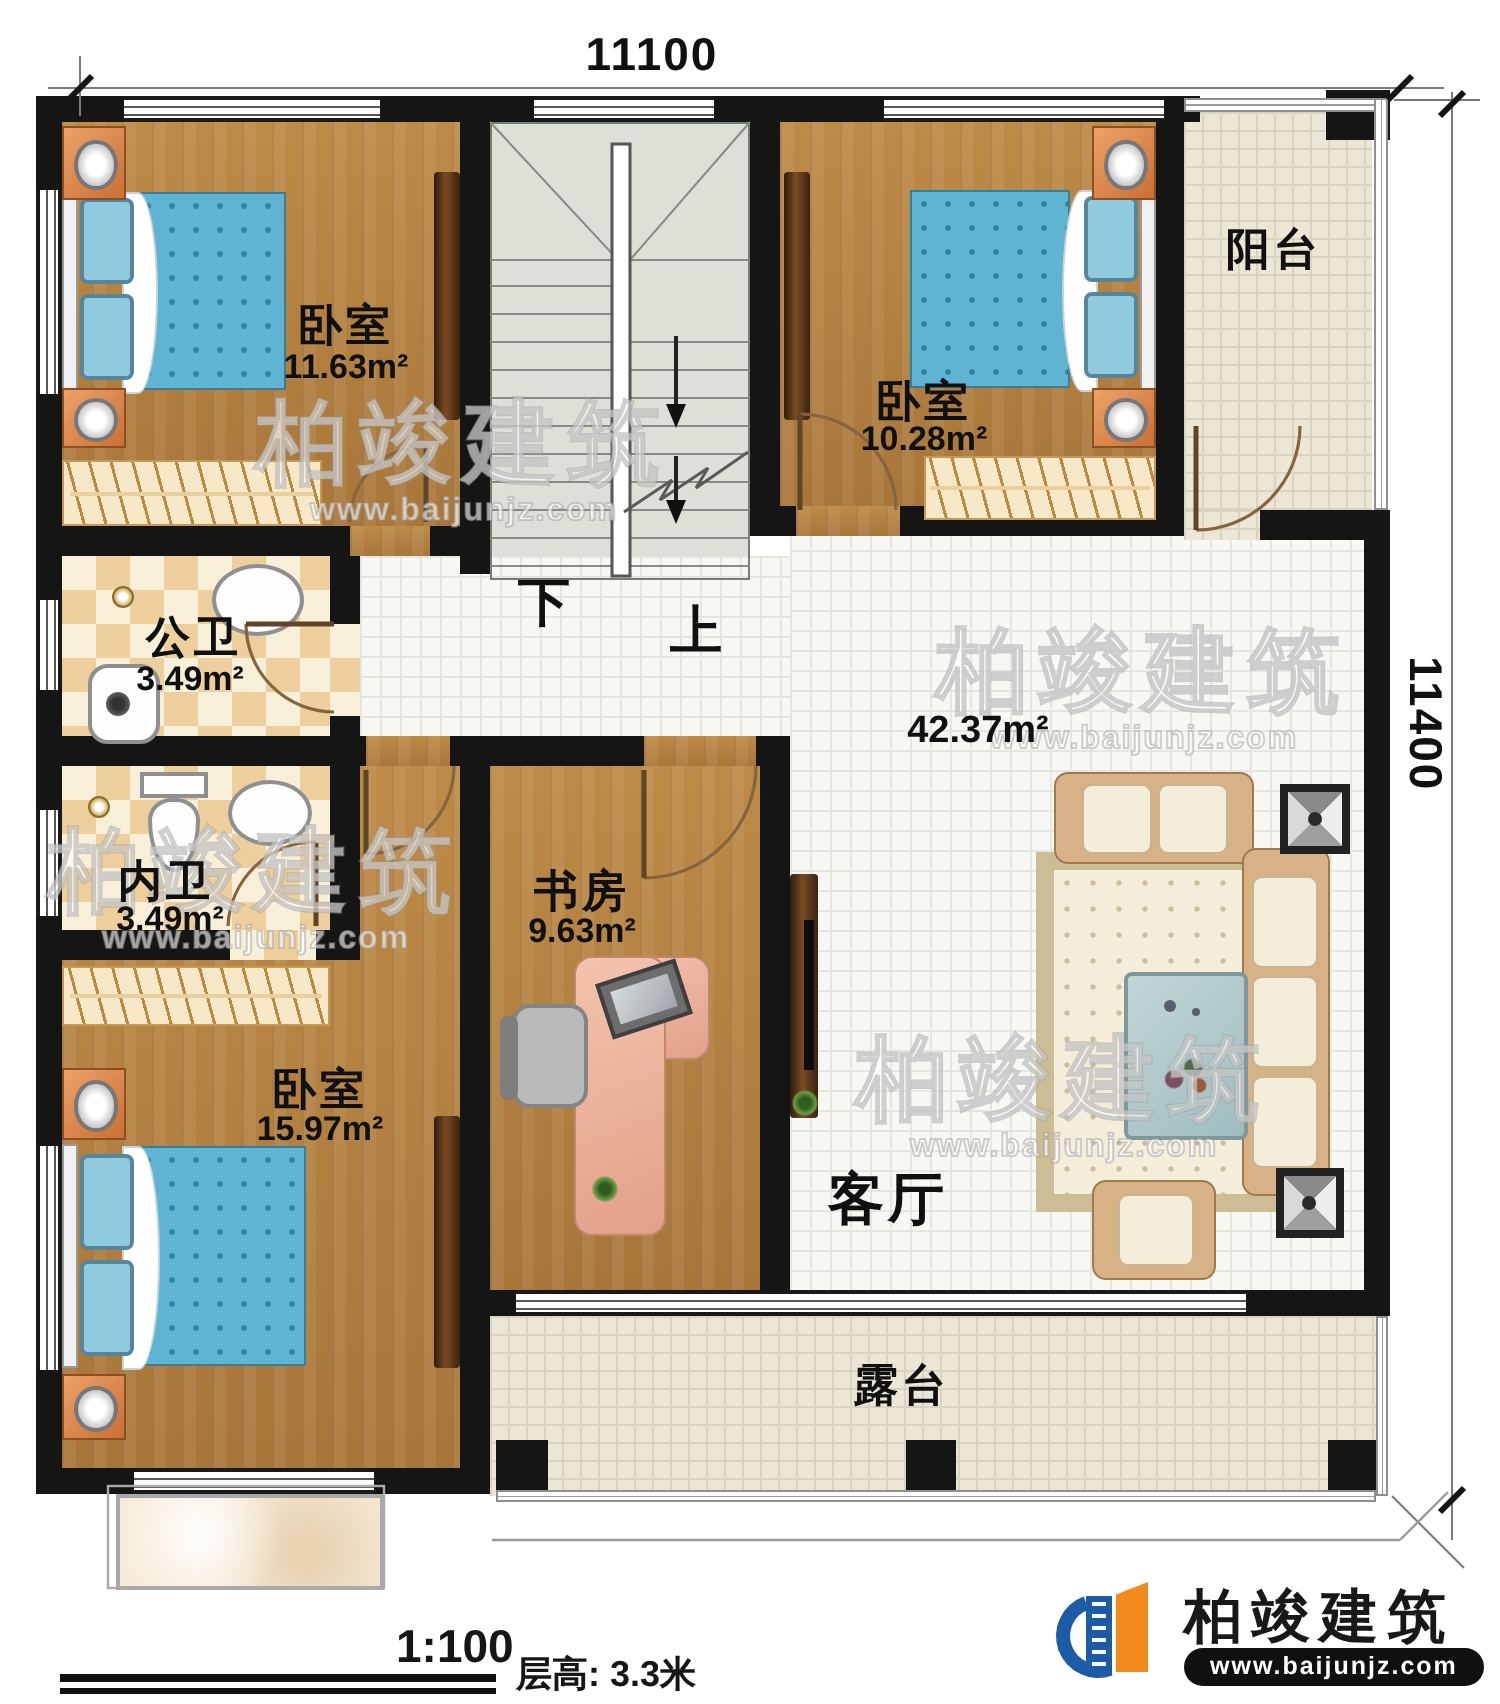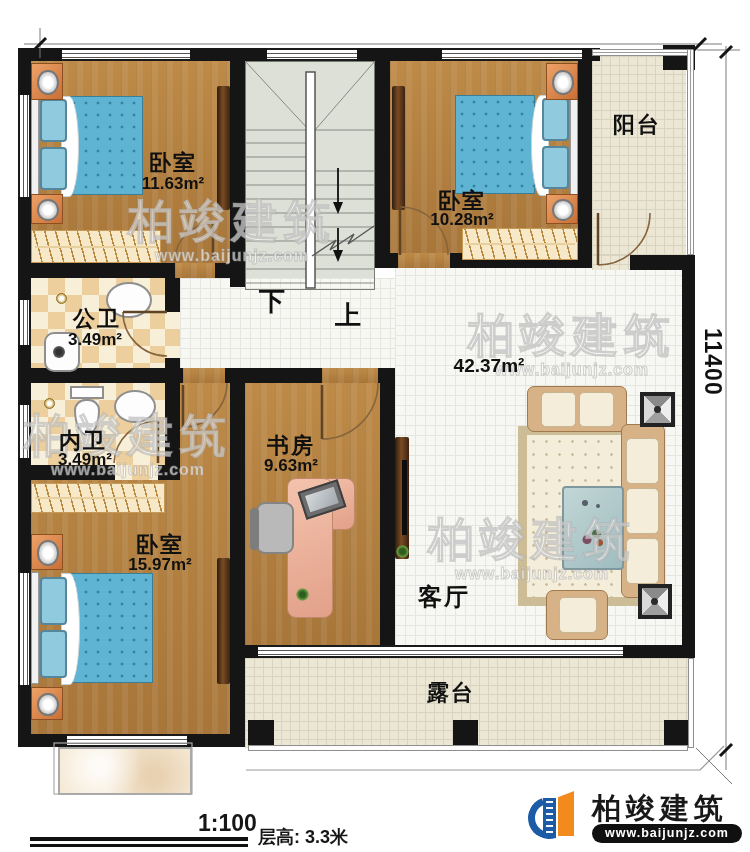--- a/index.html
+++ b/index.html
@@ -320,26 +320,27 @@
   <div class="ralabel" style="left:462px;top:210px;">10.28m²</div>
   <div class="rlabel" style="left:637px;top:110px;">阳台</div>
   <div class="rlabel" style="left:97px;top:304px;">公卫</div>
   <div class="ralabel" style="left:95px;top:330px;">3.49m²</div>
   <div class="rlabel" style="left:83px;top:426px;">内卫</div>
   <div class="ralabel" style="left:85px;top:450px;">3.49m²</div>
   <div class="rlabel" style="left:160px;top:530px;">卧室</div>
   <div class="ralabel" style="left:160px;top:555px;">15.97m²</div>
   <div class="rlabel" style="left:291px;top:431px;">书房</div>
   <div class="ralabel" style="left:291px;top:456px;">9.63m²</div>
-  <div class="rlabel" style="left:444px;top:581px;font-size:24px;">客厅</div>
+  <div class="rlabel" style="left:444px;top:581px;font-size:28px;">客厅</div>
   <div class="ralabel" style="left:489px;top:355px;font-size:19px;">42.37m²</div>
   <div class="rlabel" style="left:451px;top:678px;">露台</div>
   <div class="rlabel" style="left:273px;top:284px;font-size:26px;">下</div>
   <div class="rlabel" style="left:349px;top:298px;font-size:26px;">上</div>
 
+  <div class="dimlabel" style="left:276px;top:14px;width:100px;text-align:center;">11100</div>
   <div class="dimlabel" style="left:726px;top:328px;transform:rotate(90deg);transform-origin:0 0;">11400</div>
 
   <div class="abs" style="left:30px;top:837px;width:218px;height:4px;background:#111;"></div>
   <div class="abs" style="left:30px;top:844px;width:218px;height:3px;background:#111;"></div>
   <div class="ftext" style="left:198px;top:810px;font-size:23px;font-weight:600;">1:100</div>
   <div class="ftext" style="left:258px;top:825px;font-size:18px;font-weight:700;">层高: 3.3米</div>
 
   <div class="abs" style="left:528px;top:788px;width:60px;height:58px;">
     <div style="position:absolute;left:0;top:9px;width:42px;height:42px;border:7px solid #1c5ba6;border-radius:50%;border-top-color:transparent;border-right-color:transparent;transform:rotate(25deg);box-sizing:border-box;"></div>
     <div style="position:absolute;left:30px;top:3px;width:16px;height:45px;background:#f28a1d;clip-path:polygon(0 14%,100% 0,100% 100%,0 100%);"></div>

